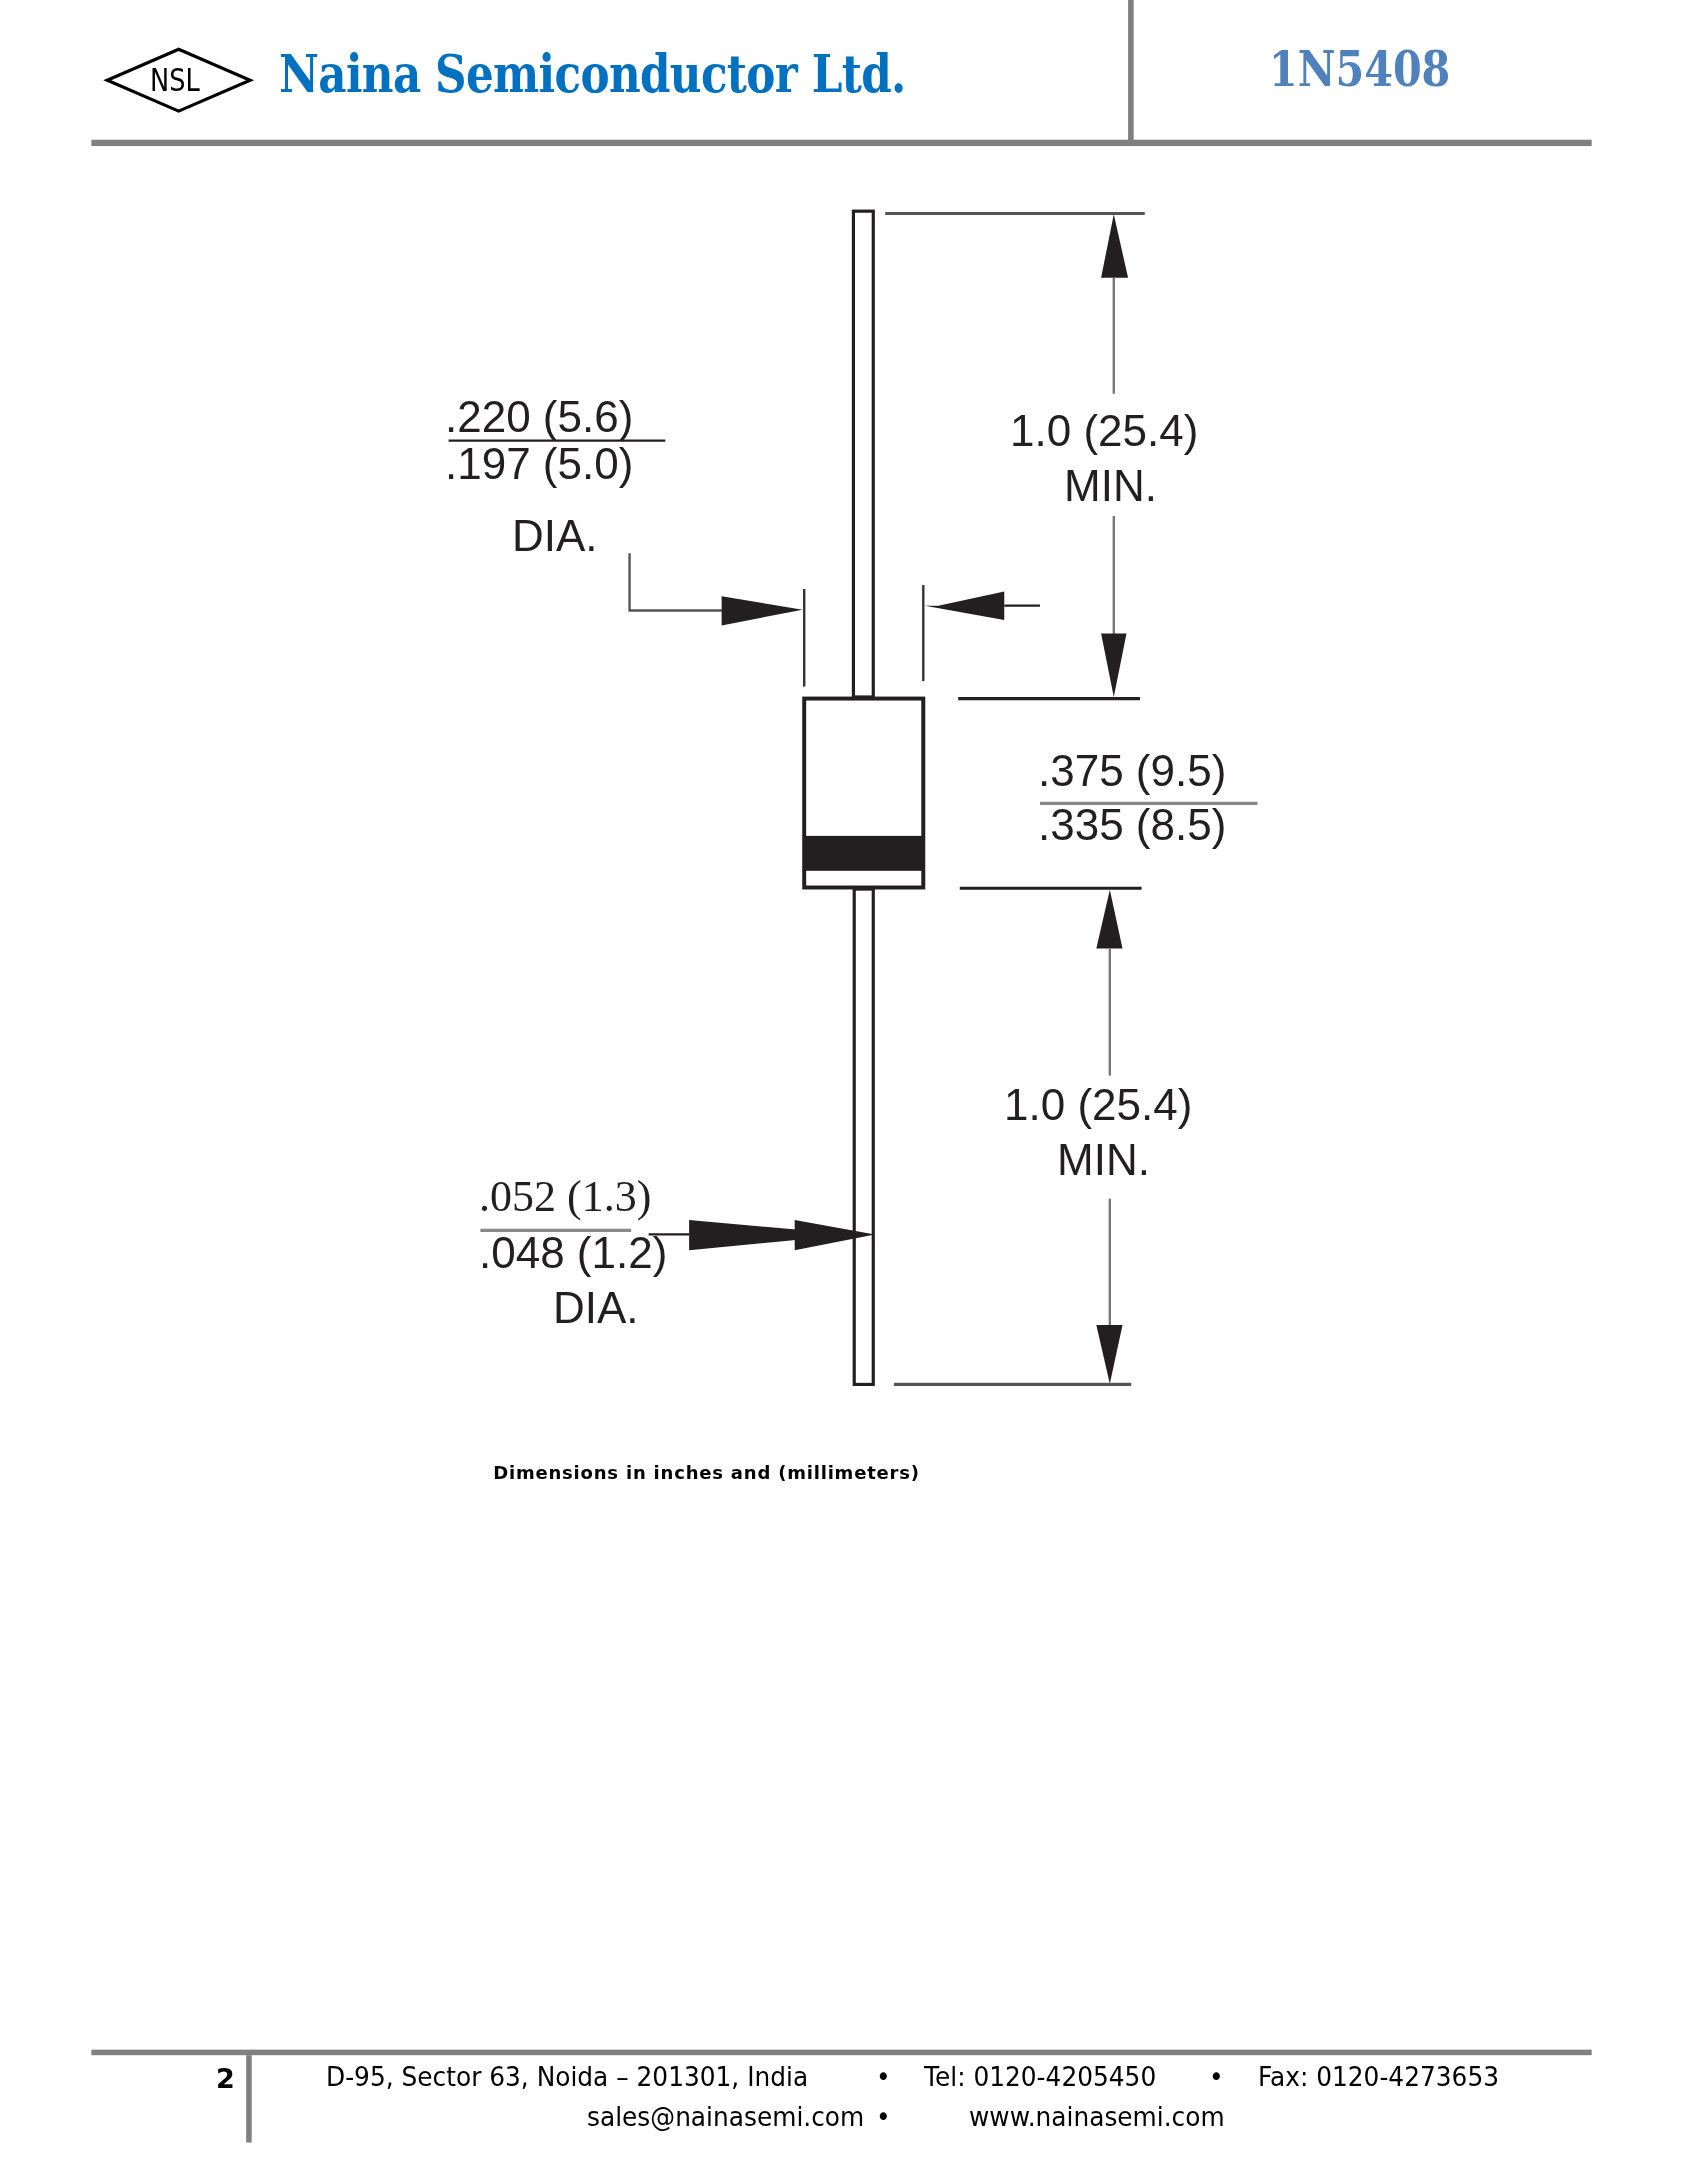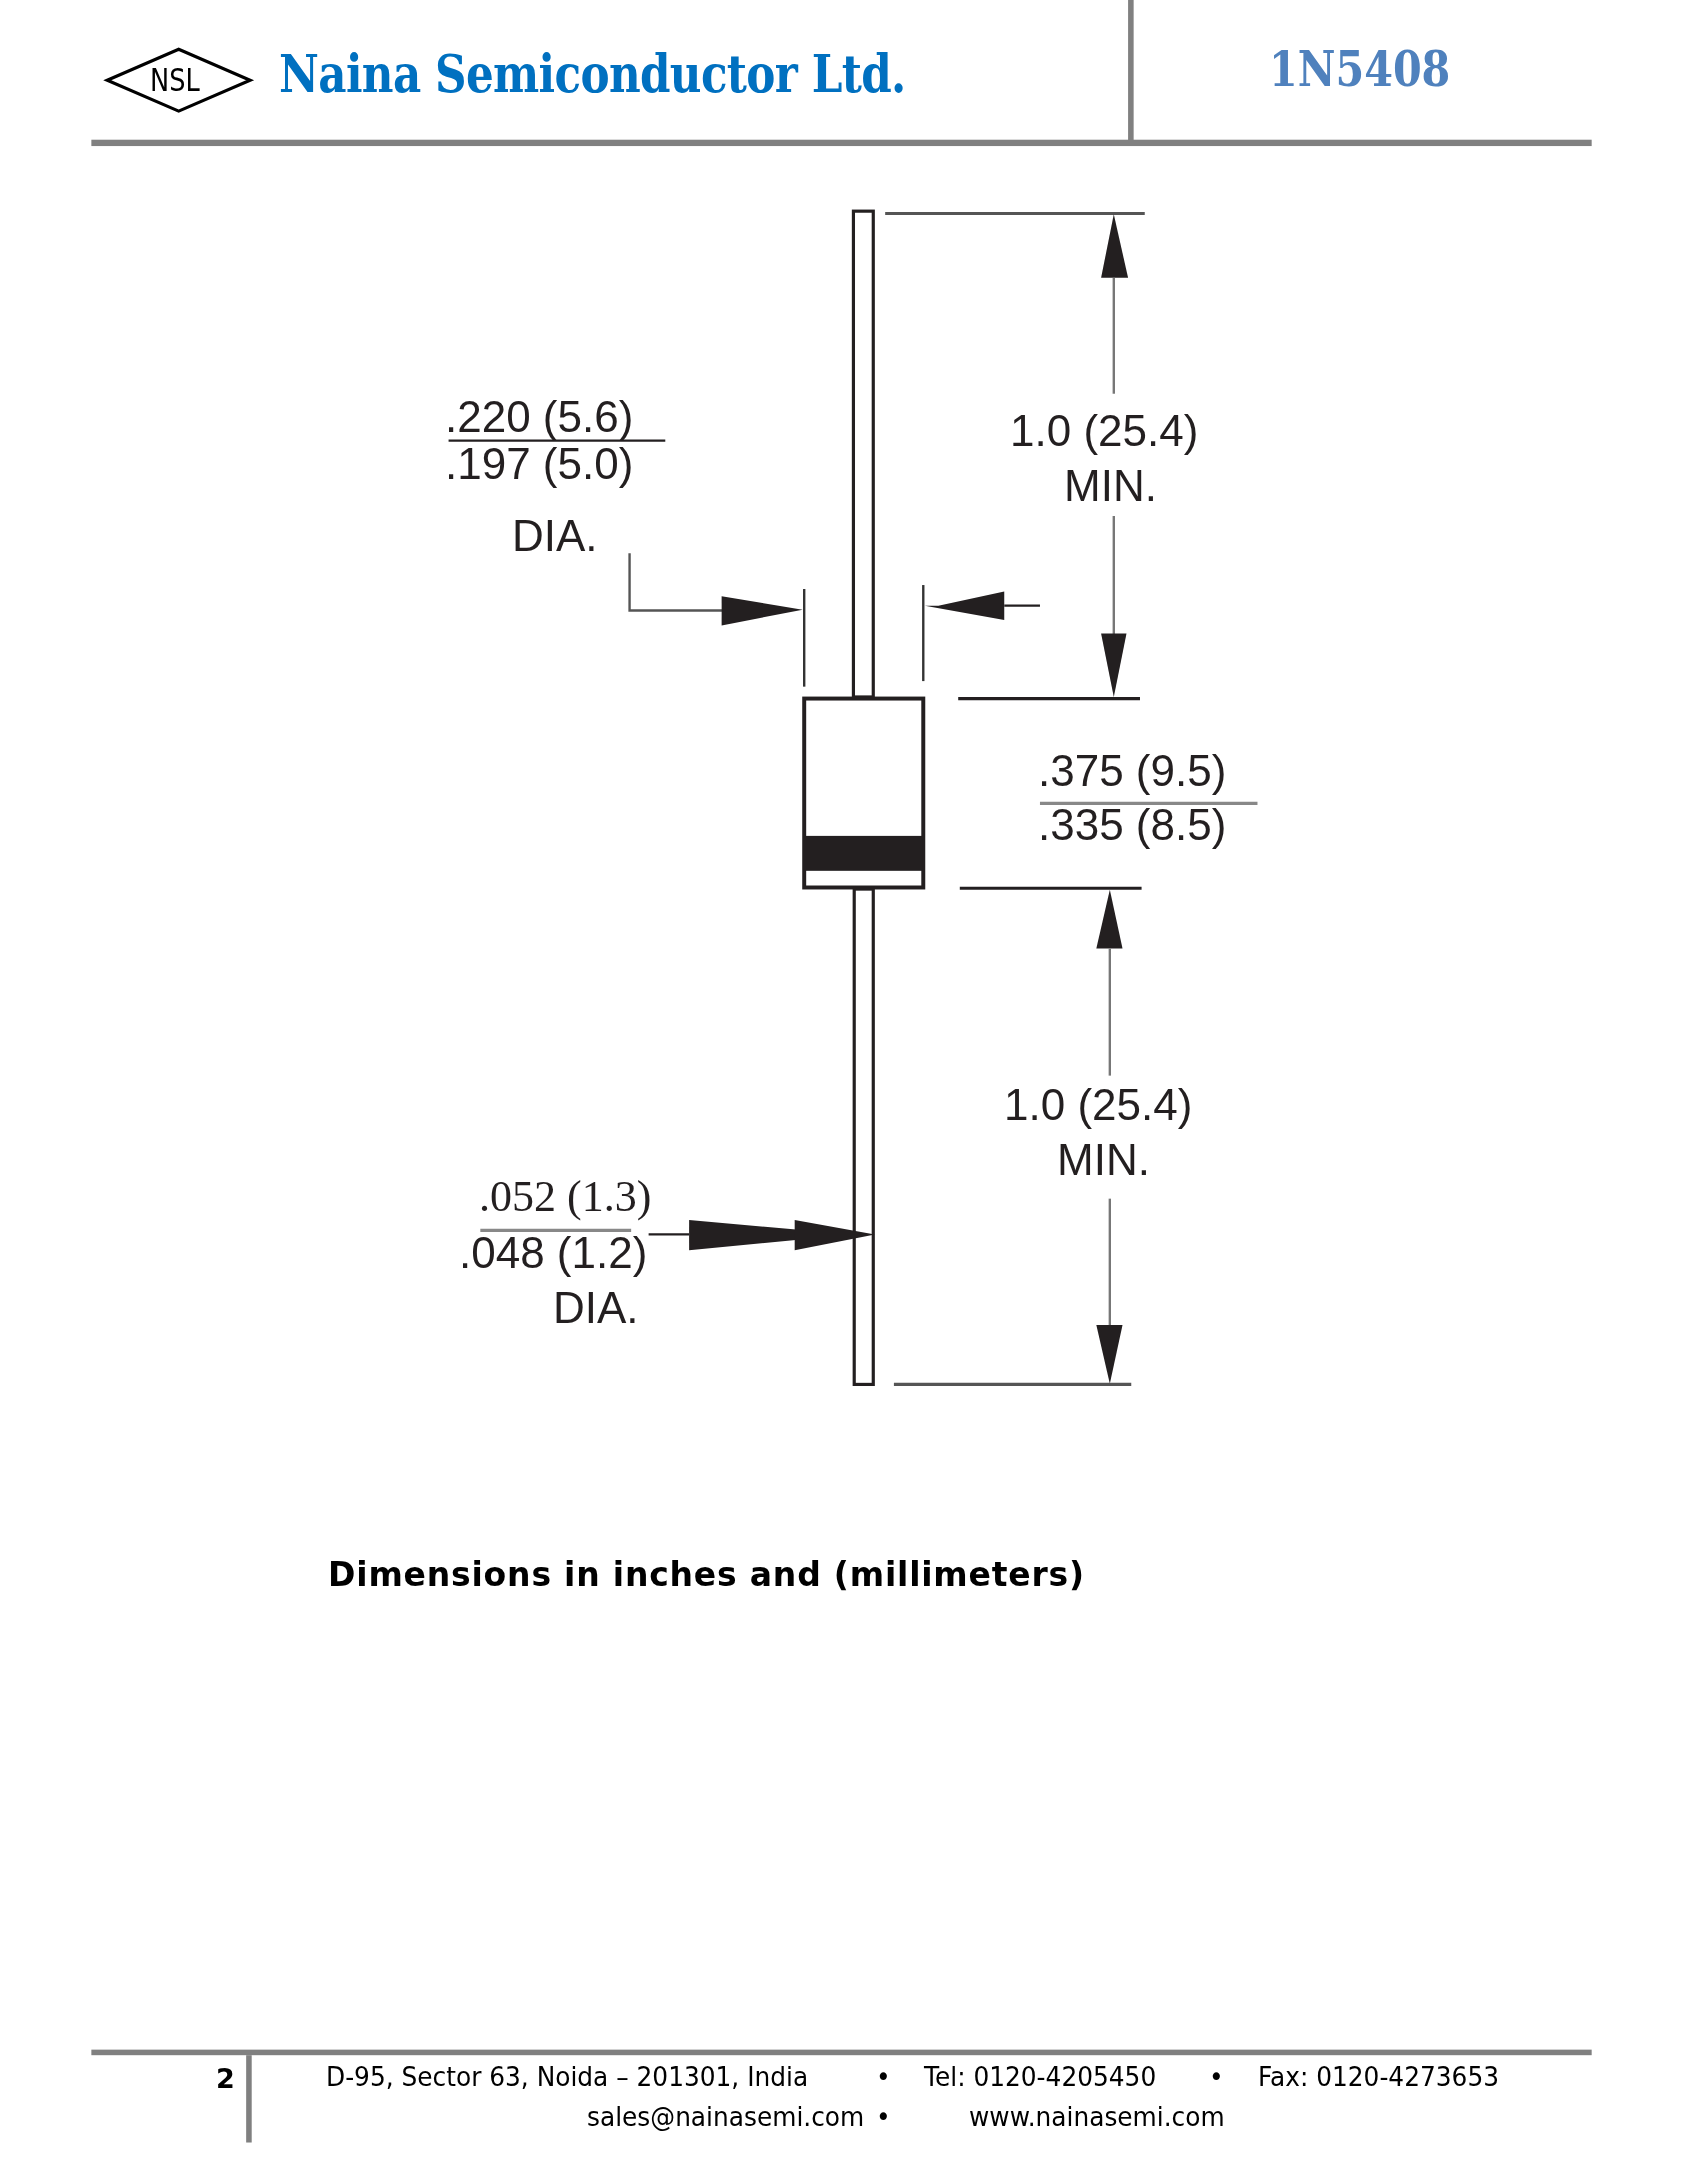--- a/index.html
+++ b/index.html
@@ -2,21 +2,21 @@
 <html style="font-size:12.7px"><head>
 <meta charset="utf-8">
 <style>
   html, body { margin:0; padding:0; background:#ffffff; }
   body { width:1687px; height:2183px; position:relative; overflow:hidden; font-family:"Liberation Sans", sans-serif; color:#231f20; }
   .abs { position:absolute; }
   .tiny-mark { position:absolute; font-size:3.2px; color:#aaa; font-family:"DejaVu Sans", sans-serif; }
   .company { position:absolute; left:279px; top:43px; font-family:"DejaVu Serif", serif; font-weight:bold; font-size:52px; color:#0070c0; letter-spacing:-0.8px; white-space:nowrap; transform:scaleX(0.84); transform-origin:left top; }
   .part { position:absolute; left:1269px; top:41px; font-family:"DejaVu Serif", serif; font-weight:bold; font-size:48px; color:#4f81bd; white-space:nowrap; transform:scaleX(0.86); transform-origin:left top; }
   .dimtext { position:absolute; font-family:"Liberation Sans", sans-serif; font-size:44px; color:#231f20; white-space:nowrap; line-height:1; }
-  .caption { position:absolute; left:0; width:1413px; top:1555px; text-align:center; font-family:"DejaVu Sans", sans-serif; font-weight:bold; font-size:33px; color:#000; letter-spacing:0.8px; }
+  .caption { position:absolute; left:0; width:1413px; top:1462px; text-align:center; font-family:"DejaVu Sans", sans-serif; font-weight:bold; font-size:18px; color:#000; letter-spacing:0.8px; }
   .footer-line { position:absolute; font-family:"DejaVu Sans", sans-serif; font-size:27px; color:#000; white-space:nowrap; transform:scaleX(0.92); transform-origin:left top; }
   .pagenum { position:absolute; left:216px; top:2063px; font-family:"DejaVu Sans", sans-serif; font-weight:bold; font-size:27px; color:#000; }
   svg { position:absolute; left:0; top:0; }
 </style>
 </head>
 <body>
 
 <div class="tiny-mark" style="left:40px;top:38px;">&nbsp;</div>
 
 <svg width="1687" height="2183" viewBox="0 0 2125 2750">
@@ -87,21 +87,21 @@
 <div class="dimtext" style="left:1010px;top:409px;">1.0 (25.4)</div>
 <div class="dimtext" style="left:1064px;top:464px;">MIN.</div>
 
 <div class="dimtext" style="left:1038px;top:749px;text-align:right;">.375 (9.5)</div>
 <div class="dimtext" style="left:1038px;top:803px;">.335 (8.5)</div>
 
 <div class="dimtext" style="left:1004px;top:1083px;">1.0 (25.4)</div>
 <div class="dimtext" style="left:1057px;top:1138px;">MIN.</div>
 
 <div class="dimtext" style="left:479px;top:1175px;font-family:Liberation Serif, serif;">.052 (1.3)</div>
-<div class="dimtext" style="left:459px;top:1231px;">.048 (1.2)</div>
+<div class="dimtext" style="left:479px;top:1231px;">.048 (1.2)</div>
 <div class="dimtext" style="left:553px;top:1286px;">DIA.</div>
 
 <div class="caption">Dimensions in inches and (millimeters)</div>
 
 <div class="pagenum">2</div>
 
 <div class="footer-line" style="left:326px;top:2061px;">D-95, Sector 63, Noida – 201301, India</div>
 <div class="footer-line" style="left:876px;top:2061px;">•</div>
 <div class="footer-line" style="left:924px;top:2061px;">Tel: 0120-4205450</div>
 <div class="footer-line" style="left:1209px;top:2061px;">•</div>

